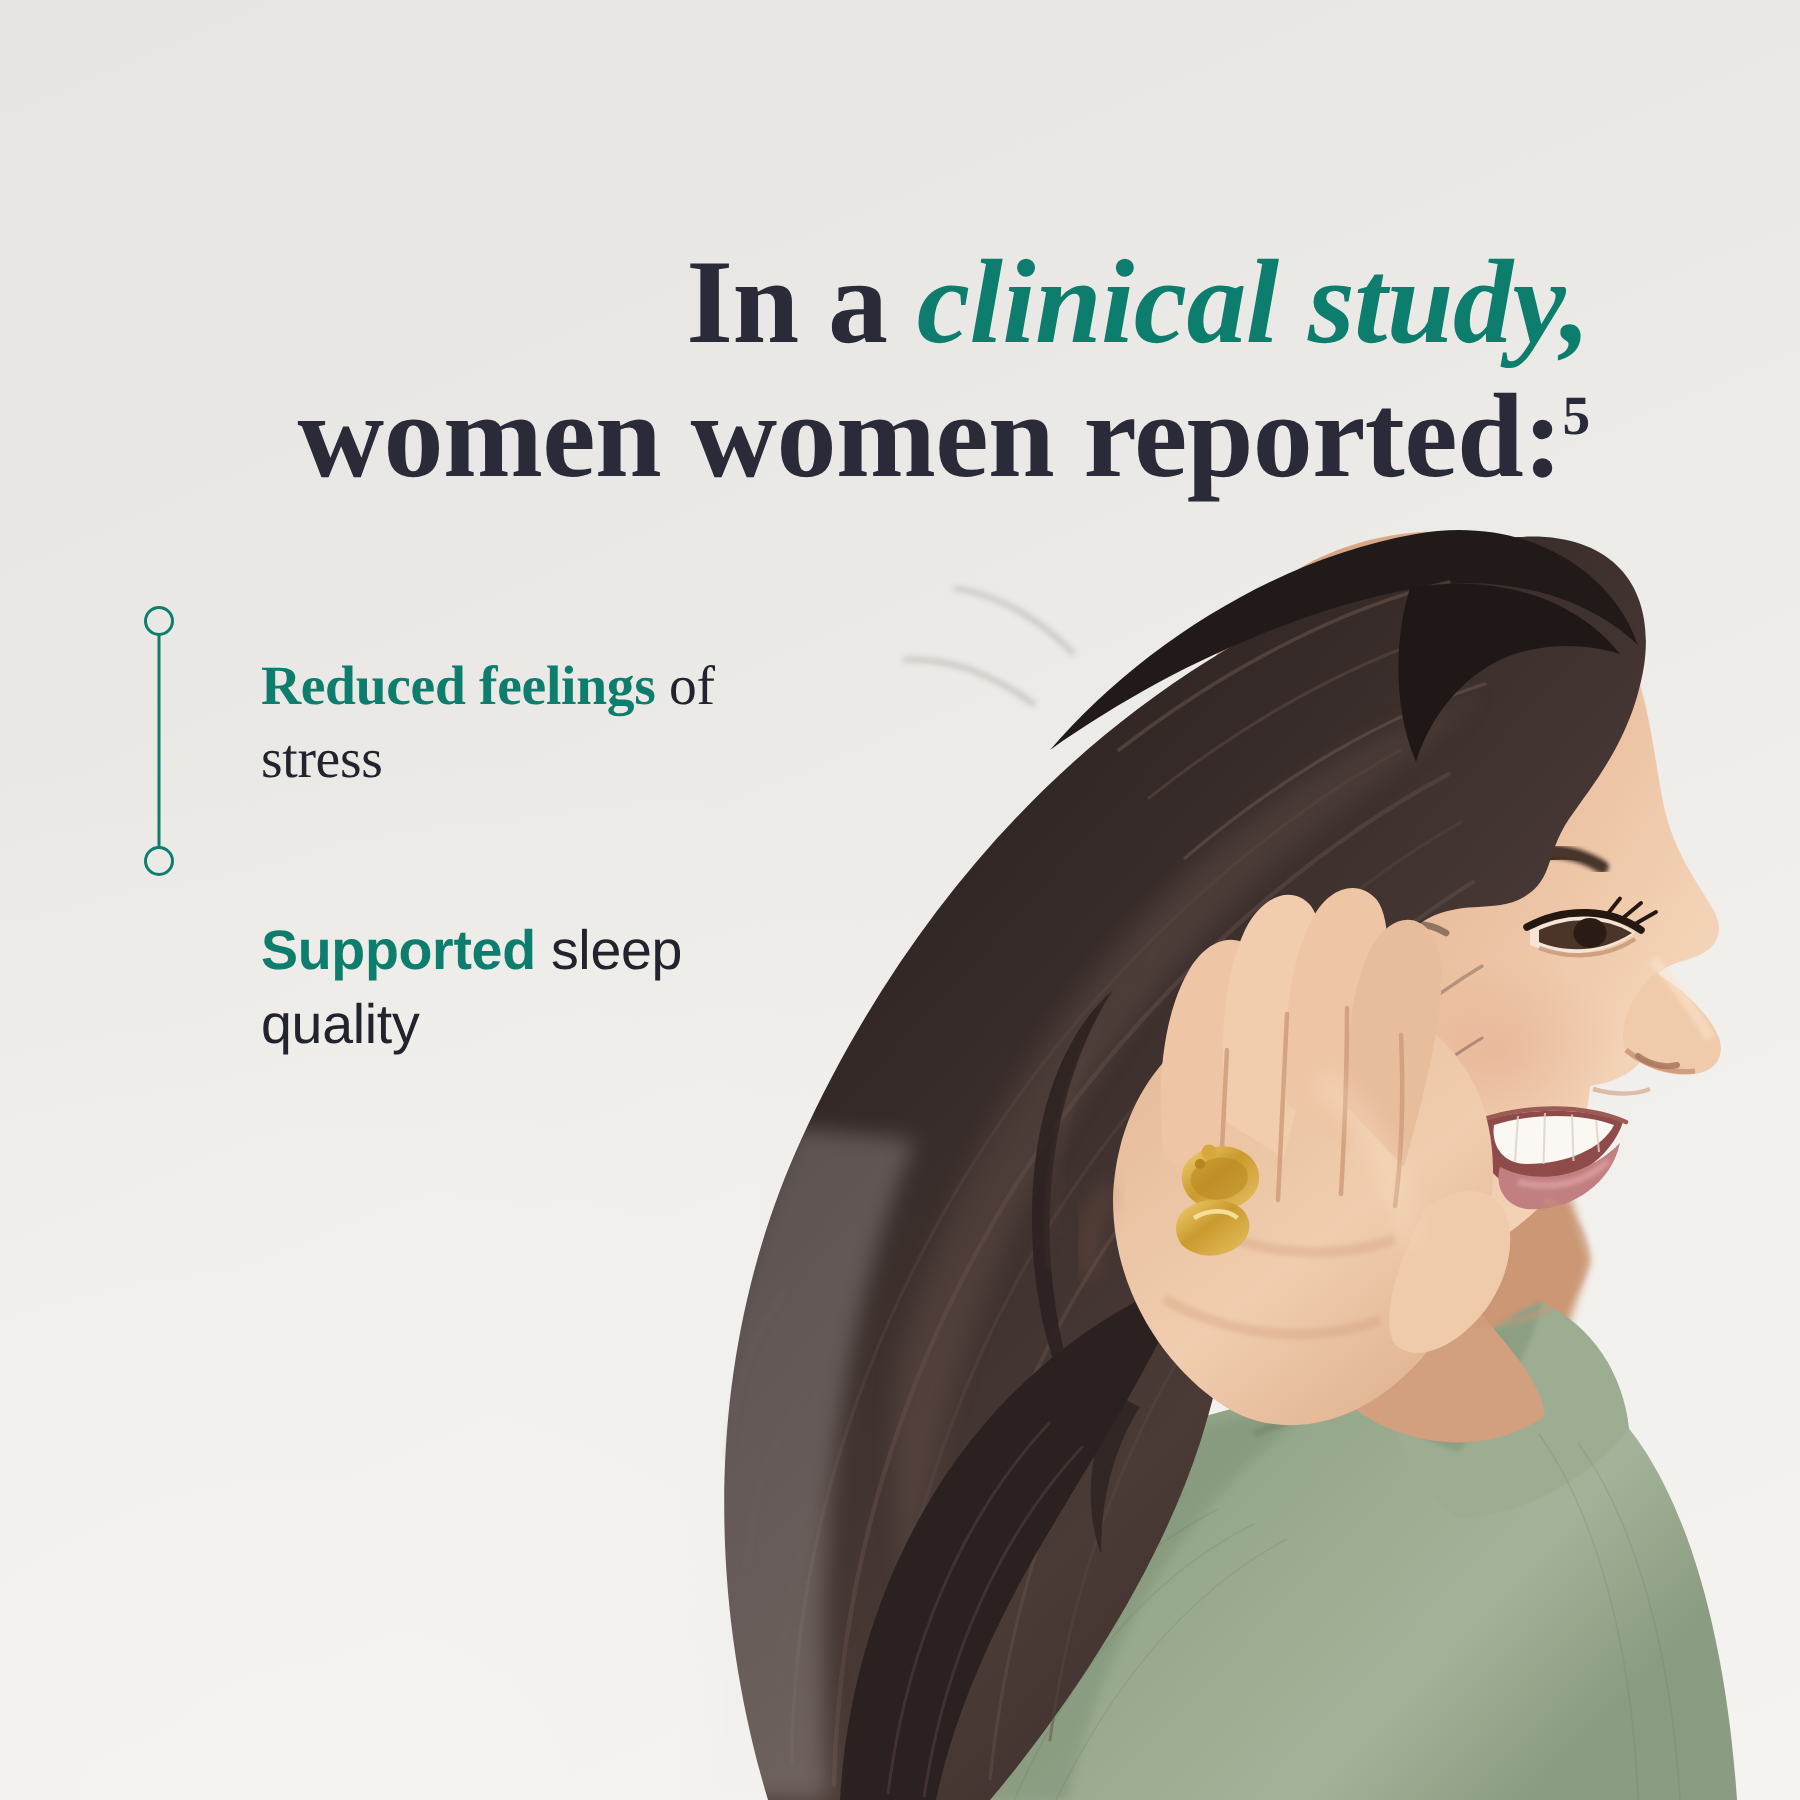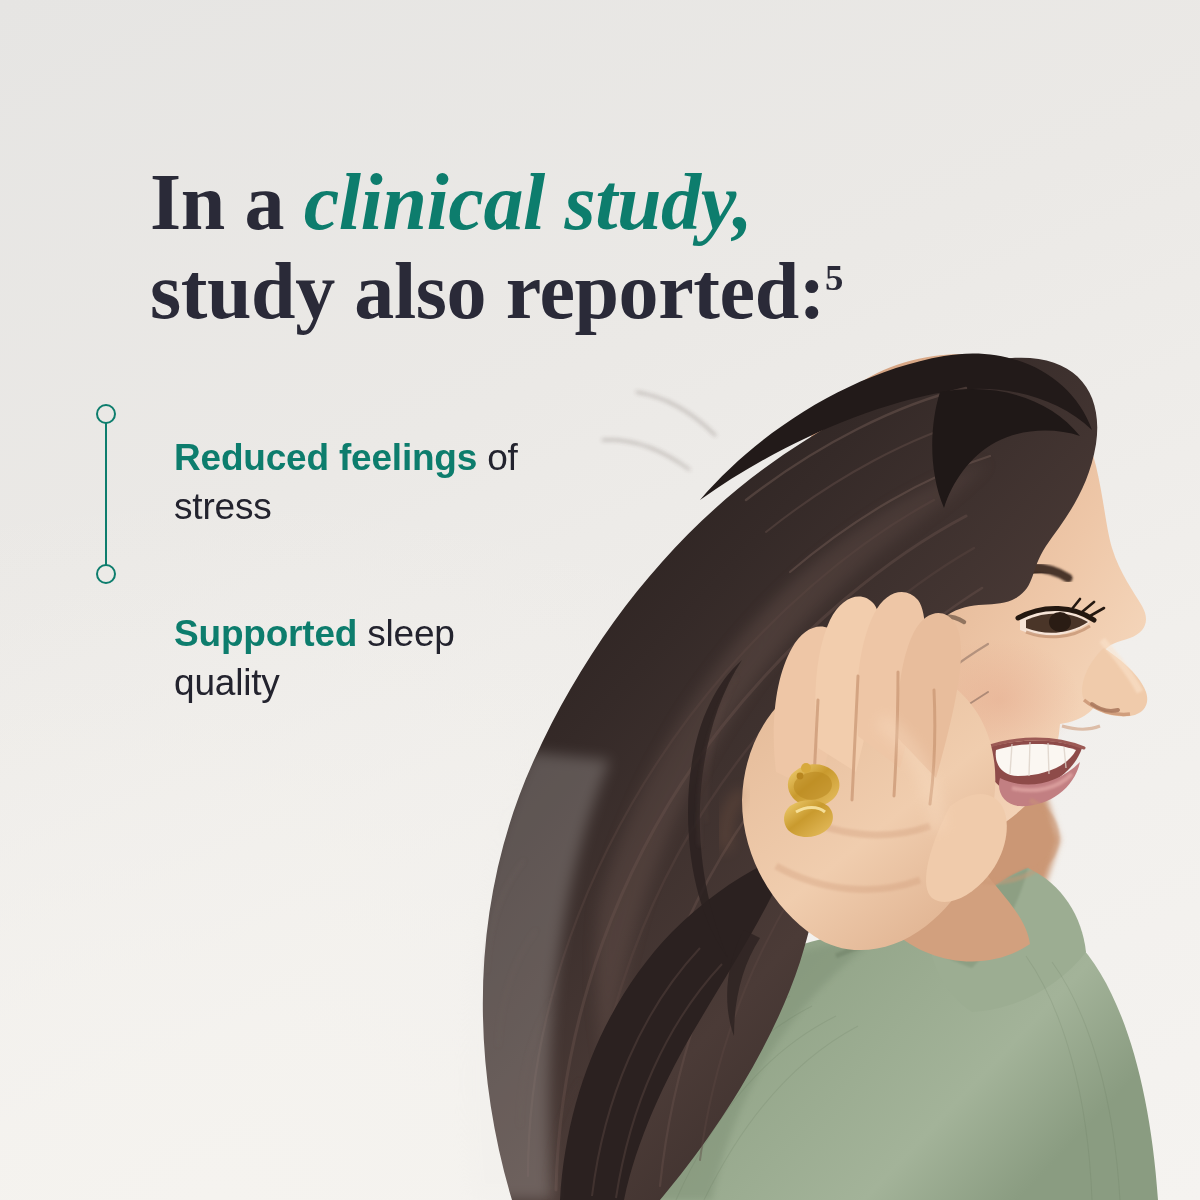--- a/index.html
+++ b/index.html
@@ -17,21 +17,21 @@
       radial-gradient(130% 95% at 18% 100%, #f5f3ef 0%, rgba(245,243,239,0) 62%),
       linear-gradient(157deg, #e6e5e3 0%, #ebe9e6 36%, #f1efec 66%, #f5f3f0 100%);
   }
 
   
   .headline {
     position: absolute;
     left: 150px;
     top: 104px;
     width: 910px;
-    text-align: left;
+    text-align: right;
     font-family: "Liberation Serif", "DejaVu Serif", serif;
     font-size: 80px;
     line-height: 1.12;
     letter-spacing: -0.4px;
     color: #2a2a38;
     z-index: 6;
     white-space: nowrap;
   }
   .headline .em {
     font-style: italic;
@@ -84,21 +84,21 @@
   .benefit {
     position: absolute;
     left: 78px;
     width: 392px;
     font-size: 37px;
     line-height: 1.33;
     color: #23232e;
     font-weight: 400;
     letter-spacing: -0.2px;
   }
-  .benefit.b1 { top: -8px; }
+  .benefit.b1 { top: -8px; font-family: Liberation Serif, serif; }
   .benefit.b2 { top: 168px; }
   .benefit b {
     font-weight: 700;
     color: #0d7d6d;
   }
 
   
   .photo {
     position: absolute;
     left: 0;
@@ -396,21 +396,21 @@
 
       <path d="M470 1200 C452 1040 470 880 530 752 L610 760 C556 890 542 1040 552 1200 Z" fill="#efedea" opacity="0.22" filter="url(#softBlur)"></path>
     </svg>
   </div>
 
   <h1 class="headline">
     <span class="hl-line">
       <span>In a </span><span class="em">clinical study,</span>
     </span>
     <span class="hl-line">
-      <span>study also reported:</span><span class="sup">5</span>
+      <span>women women reported:</span><span class="sup">5</span>
     </span>
   </h1>
 
   <div class="benefits">
     <div class="rail">
       <div class="rail-line"></div>
       <div class="node top"></div>
       <div class="node bottom"></div>
     </div>
 

